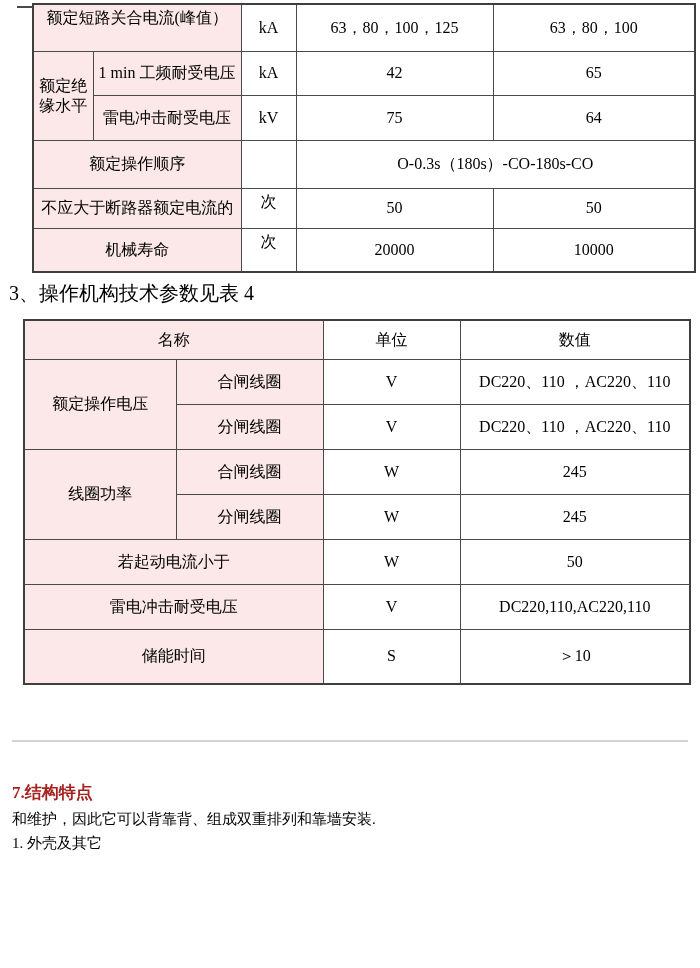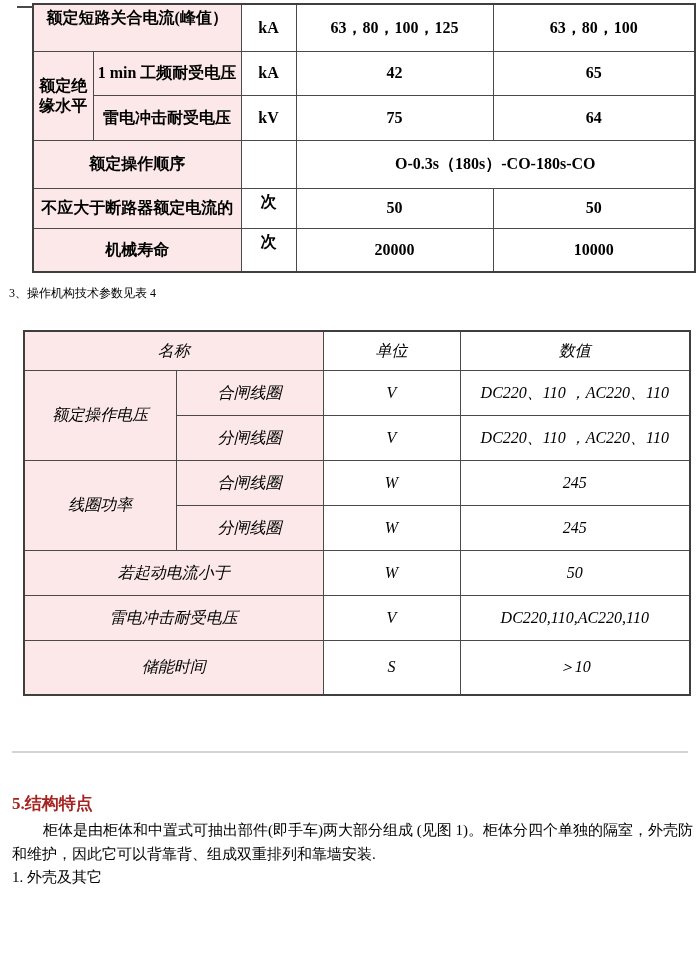--- a/index.html
+++ b/index.html
@@ -15,28 +15,28 @@
   table.tbl { border-collapse:collapse; table-layout:fixed; border:2px solid #3f3f3f; }
   .tbl td {
     border:1.5px solid #4a4a4a;
     text-align:center; vertical-align:middle;
     font-size:16px; line-height:1.25; padding:1px 4px;
     overflow:hidden;
   }
   .pink { background:#fce8e8; }
   td.v-top { vertical-align:top; padding-top:3px; }
 
-  .t1 { margin:3px 0 0 32px; width:662px;font-weight:bold; }
-  .t2 { margin:26px 0 0 23px; width:666px;font-style:italic; }
+  .t1 { margin:3px 0 0 32px; width:662px; }
+  .t2 { margin:15px 0 0 23px; width:666px; }
 
   .note { margin:8px 0 0 3px; font-size:15px; line-height:23px; }
   .note div { white-space:nowrap; }
   .indent1 { padding-left:33px; }
 
-  .sec-heading { margin:10px 0 0 9px; font-size:12px; line-height:21px; }
+  .sec-heading { margin:10px 0 0 9px; font-size:20px; line-height:21px; }
 
   .divider { margin:55px 0 0 12px; width:676px; height:2px; background:#d4d4d4; }
 
   .red-heading {
     margin:40px 0 0 12px; font-size:17px; line-height:22px;
     font-weight:bold; color:#a52421;
   }
   .sec5 { margin:4px 0 0 12px; font-size:15px; line-height:23.5px; }
   .sec5 div { white-space:nowrap; }
   .indent2 { padding-left:31px; }
@@ -147,20 +147,19 @@
       <tr style="height:55px">
         <td colspan="2" class="pink">储能时间</td>
         <td>S</td>
         <td>＞10</td>
       </tr>
     </tbody>
   </table>
 
   <div class="divider"></div>
 
-  <div class="red-heading">5.结构特点</div>
+  <div class="red-heading">7.结构特点</div>
   <div class="sec5">
-    <div class="indent2">柜体是由柜体和中置式可抽出部件(即手车)两大部分组成 (见图 1)。柜体分四个单独的隔室，外壳防</div>
     <div>和维护，因此它可以背靠背、组成双重排列和靠墙安装.</div>
     <div>1. 外壳及其它</div>
   </div>
 
 </div>
 
 </body></html>

